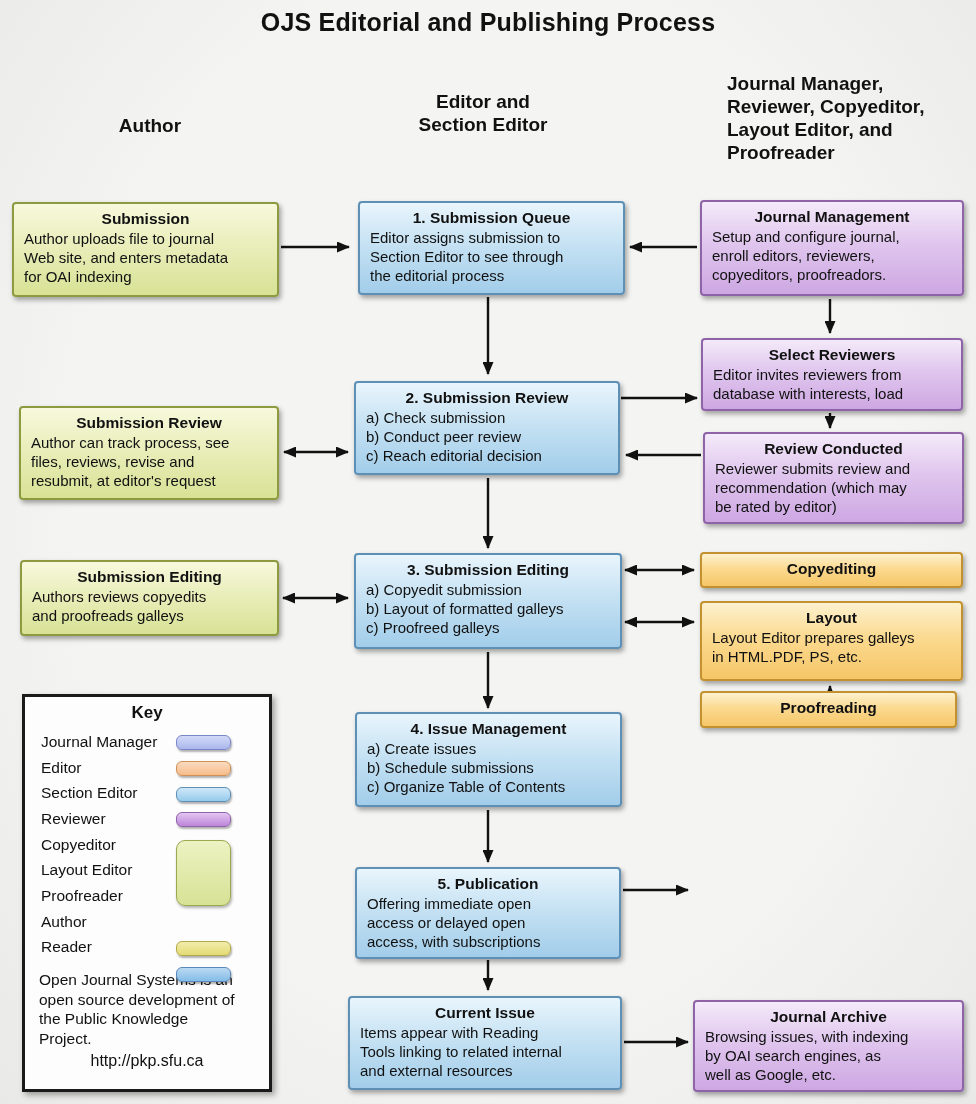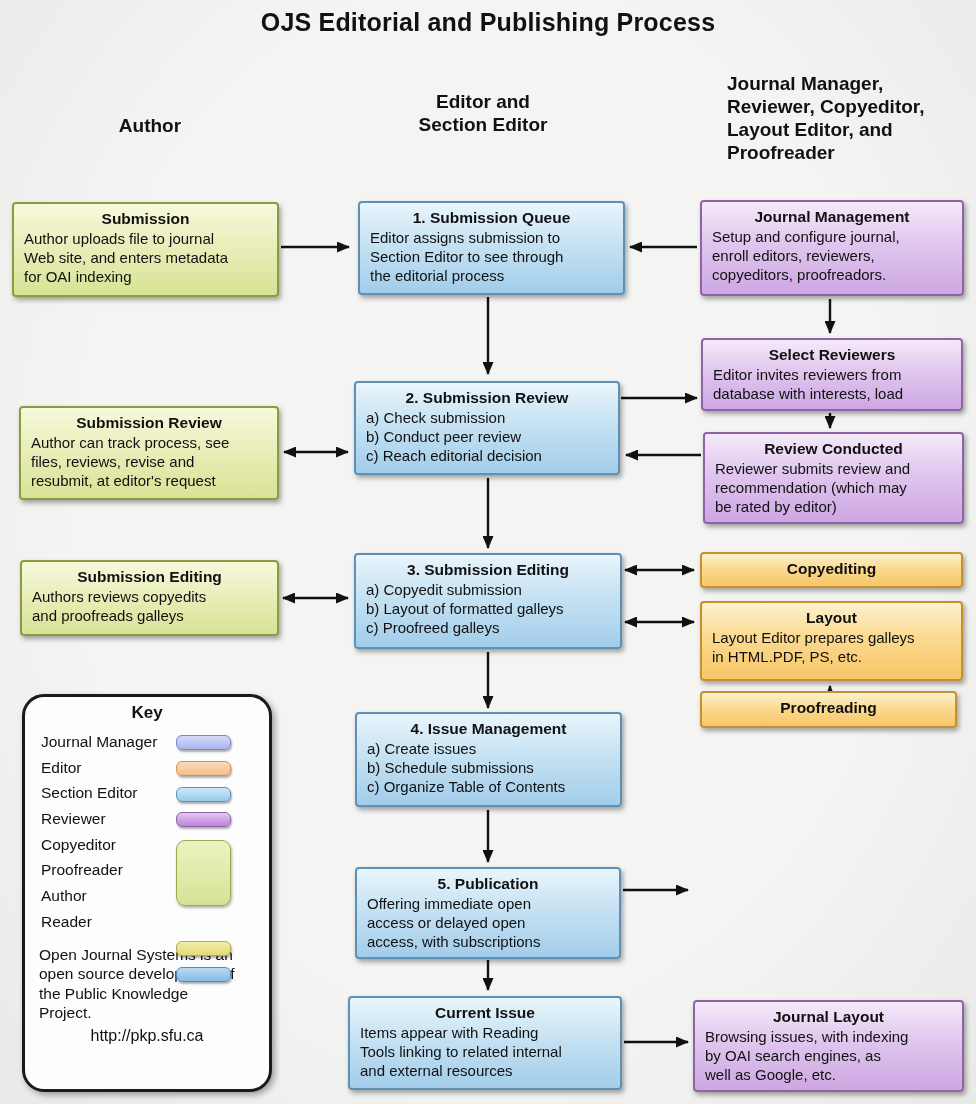--- a/index.html
+++ b/index.html
@@ -49,21 +49,21 @@
   .orange{
     background:linear-gradient(180deg,#fdf1cf 0%,#fbda90 45%,#f6c668 100%);
     border-color:#c3912f;
   }
 
   .arrows{position:absolute;left:0;top:0;width:976px;height:1104px;pointer-events:none;}
   .arrows line{stroke:#111;stroke-width:2.4;}
 
   .keybox{
     position:absolute;left:22px;top:694px;width:250px;height:398px;
-    background:#fdfdfd;border:3px solid #1a1a1a;border-radius:22px;
+    background:#fdfdfd;border:3px solid #1a1a1a;border-radius:0;
     box-shadow:3px 3px 6px rgba(0,0,0,0.35);
     box-sizing:border-box;padding:6px 0 0 0;
   }
   .key-title{text-align:center;font-size:17px;font-weight:bold;margin-bottom:6px;}
   .key-rows{position:relative;padding:0 0 0 16px;}
   .key-row{height:25.7px;display:flex;align-items:center;font-size:15.5px;}
   .key-swatch{
     position:absolute;left:151px;width:53px;height:13px;
     border-radius:6px;border:1.5px solid;box-shadow:1px 2px 2px rgba(0,0,0,0.3);
   }
@@ -205,34 +205,35 @@
   </div>
   <div class="box orange" style="left:700px;top:601px;width:263px;min-height:80px">
     <div class="box-title">Layout</div>
     <div class="box-body">Layout Editor prepares galleys
 in HTML.PDF, PS, etc.</div>
   </div>
   <div class="box orange" style="left:700px;top:691px;width:257px;min-height:37px">
     <div class="box-title">Proofreading</div>
   </div>
   <div class="box purple" style="left:693px;top:1000px;width:271px;min-height:90px">
-    <div class="box-title">Journal Layout</div>
+    <div class="box-title">Journal Archive</div>
     <div class="box-body">Browsing issues, with indexing
 by OAI search engines, as
 well as Google, etc.</div>
   </div>
 
   <div class="keybox">
     <div class="key-title">Key</div>
     <div class="key-rows">
       <div class="key-row">Journal Manager</div>
       <div class="key-row">Editor</div>
       <div class="key-row">Section Editor</div>
       <div class="key-row">Reviewer</div>
       <div class="key-row">Copyeditor</div>
+      <div class="key-row">Layout Editor</div>
       <div class="key-row">Proofreader</div>
       <div class="key-row">Author</div>
       <div class="key-row">Reader</div>
       <span class="key-swatch sw-jm"></span>
       <span class="key-swatch sw-ed"></span>
       <span class="key-swatch sw-se"></span>
       <span class="key-swatch sw-rv"></span>
       <span class="sw-group"></span>
       <span class="key-swatch sw-au"></span>
       <span class="key-swatch sw-rd"></span>

